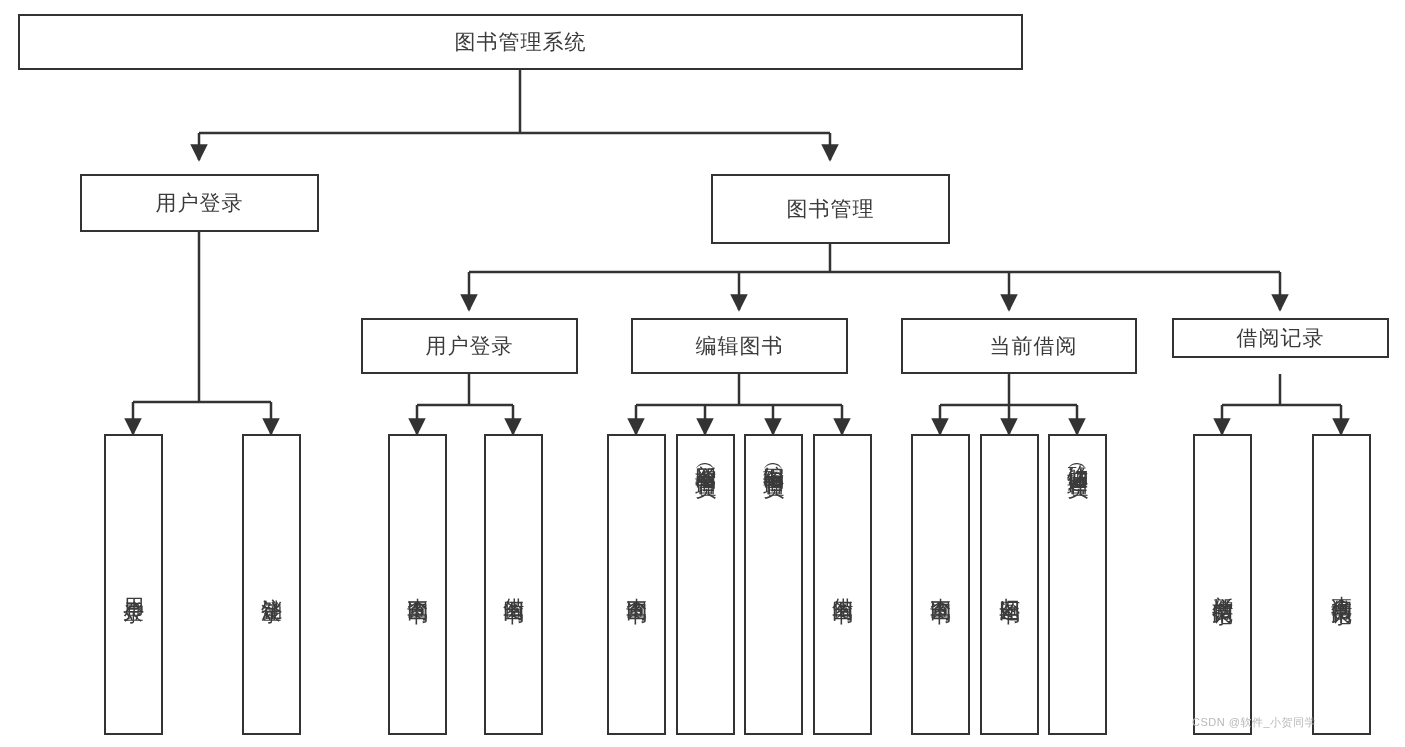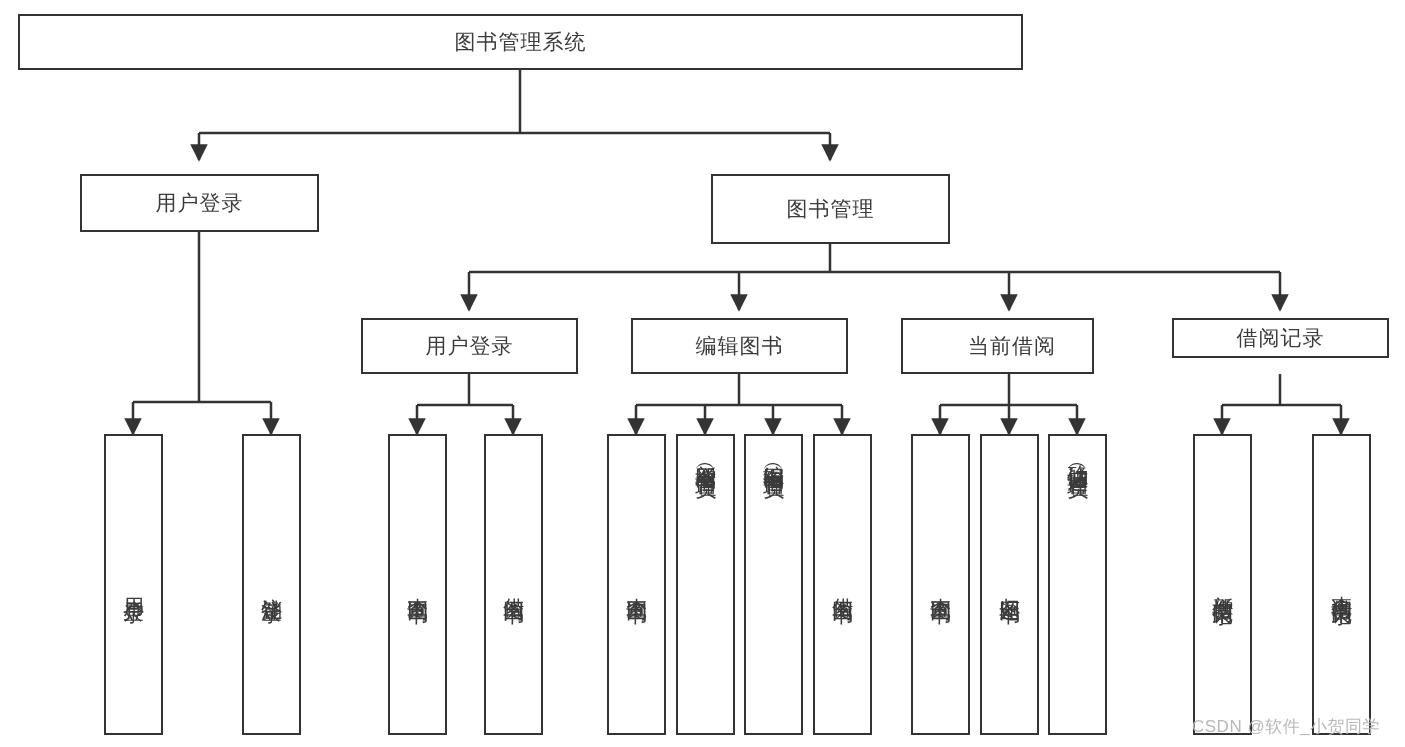--- a/index.html
+++ b/index.html
@@ -53,21 +53,21 @@
   .node.v.centered {
     justify-content: center;
     padding-top: 0;
   }
   .node-label {
     display: block;
   }
   .watermark {
     position: absolute;
     color: #b8b8b8;
-    font-size: 17px;
+    font-size: 11px;
     letter-spacing: 0.5px;
     white-space: nowrap;
   }
 </style>
 </head>
 <body>
 
 <div id="canvas">
 
   <svg class="edges" viewBox="0 0 1405 747">
@@ -130,21 +130,21 @@
   <div class="node h" style="left:711px; top:174px; width:239px; height:70px;">
     <span class="node-label">图书管理</span>
   </div>
 
   <div class="node h" style="left:361px; top:318px; width:217px; height:56px;">
     <span class="node-label">用户登录</span>
   </div>
   <div class="node h" style="left:631px; top:318px; width:217px; height:56px;">
     <span class="node-label">编辑图书</span>
   </div>
-  <div class="node h" style="left:901px; top:318px; width:193px; height:56px;padding-left:29px;">
+  <div class="node h" style="left:901px; top:318px; width:236px; height:56px;padding-left:29px;">
     <span class="node-label">当前借阅</span>
   </div>
   <div class="node h" style="left:1172px; top:318px; width:217px; height:40px;">
     <span class="node-label">借阅记录</span>
   </div>
 
   <div class="node v centered" style="left:104px; top:434px; width:59px; height:301px;">
     <span class="node-label">用户登录</span>
   </div>
   <div class="node v centered" style="left:242px; top:434px; width:59px; height:301px;">

